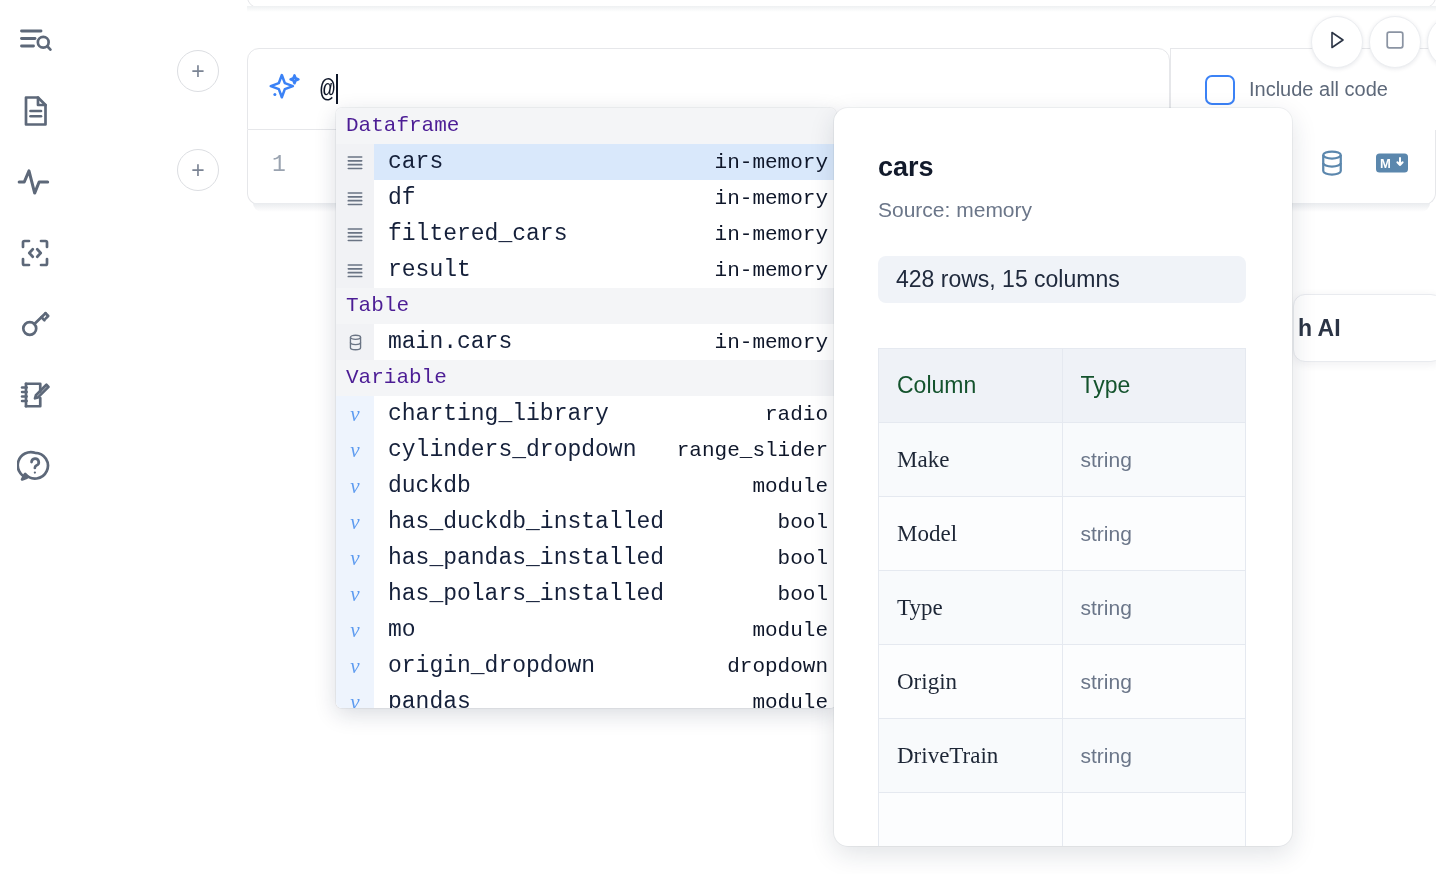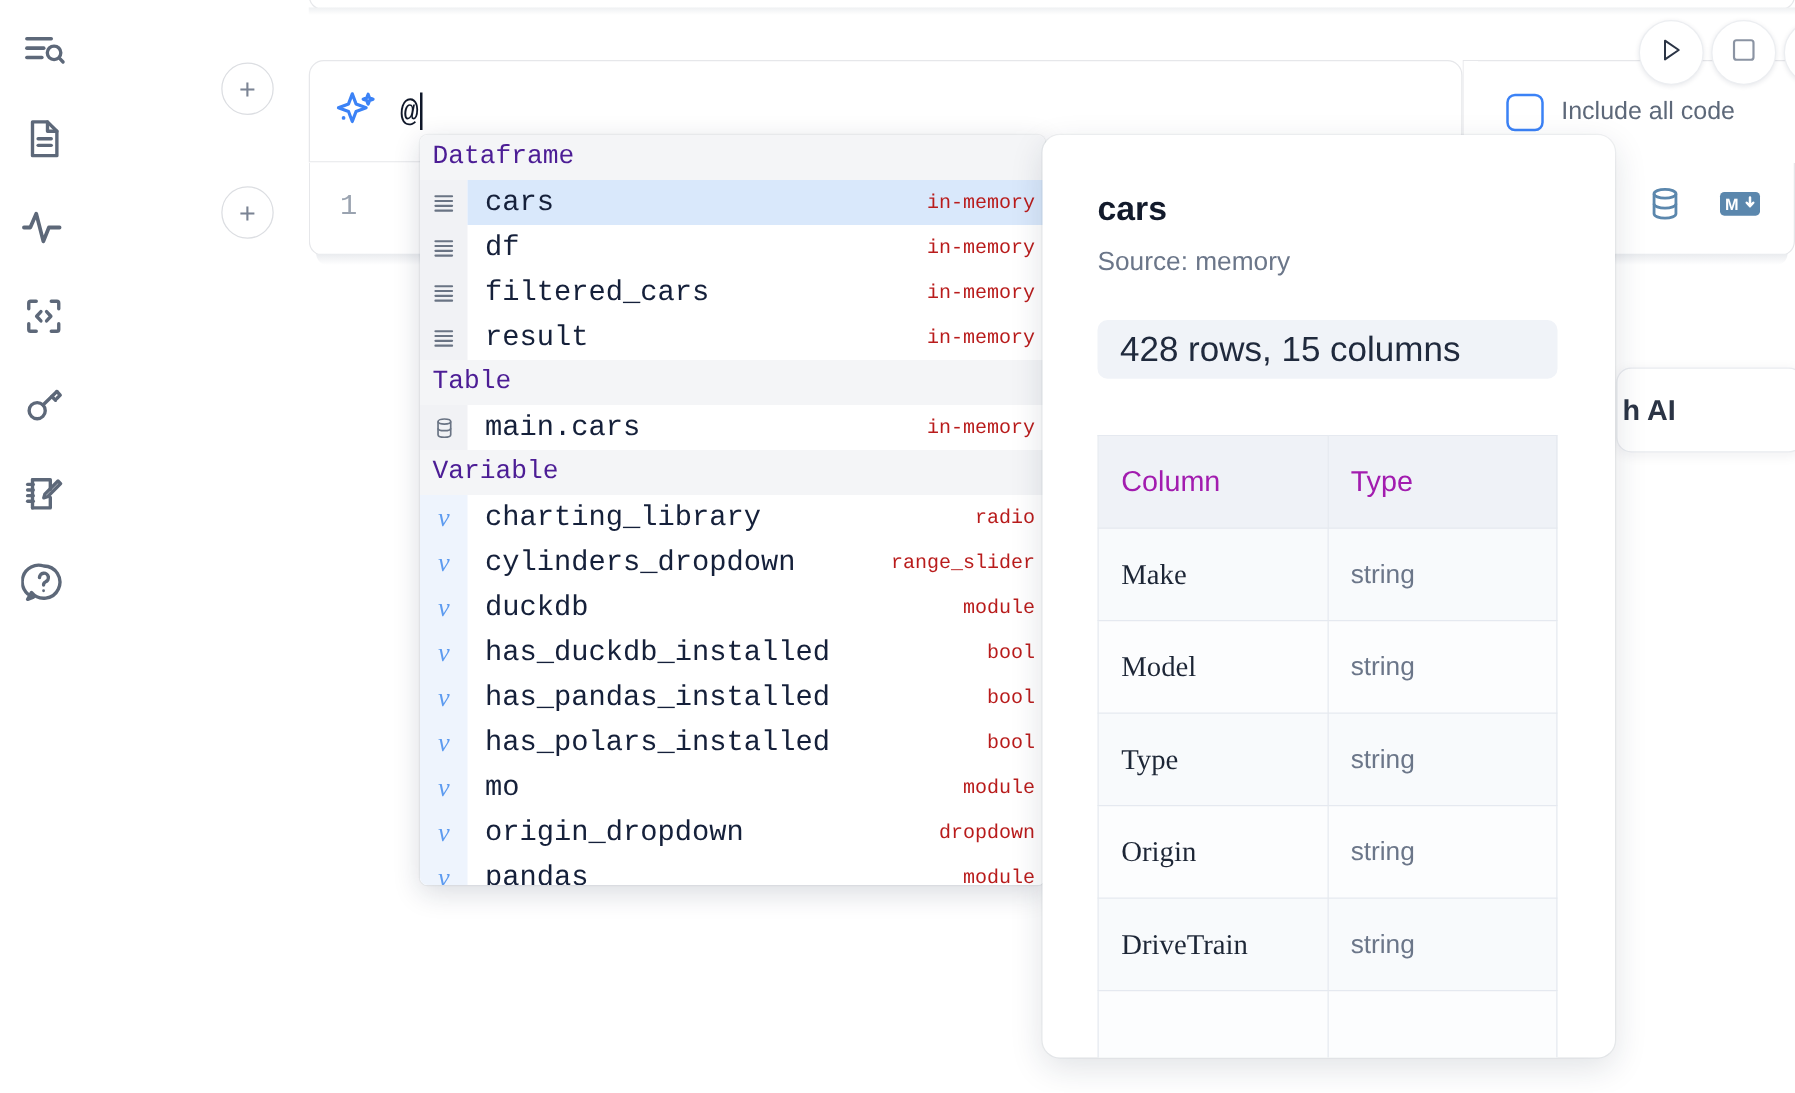--- a/index.html
+++ b/index.html
@@ -131,45 +131,45 @@
   .ac-gutter {
     width: 38px; height: 36px; background: #f1f2f5; flex: none;
     display: flex; align-items: center; justify-content: center;
   }
   .ac-row.var .ac-gutter { background: #eef4fd; }
   .ac-name-wrap {
     flex: 1; height: 36px; display: flex; align-items: center;
     justify-content: space-between; padding: 0 8px 0 14px; min-width: 0;
   }
   .ac-name { font-size: 23px; color: #15203a; white-space: nowrap; }
-  .ac-type { font-size: 16px; color: #b91c1c; white-space: nowrap; padding-left: 12px; }
+  .ac-type { font-size: 21px; color: #0f172a; white-space: nowrap; padding-left: 12px; }
   .var-glyph { font-family: "Liberation Serif", serif; font-style: italic; font-size: 21px; color: #5d9bf0; }
 
   
   .ds-panel {
     position: absolute; left: 834px; top: 108px; width: 458px; height: 738px;
     background: #fff; border-radius: 14px;
     box-shadow: 0 8px 26px rgba(25,35,60,.13), 0 0 0 1px rgba(25,35,60,.05);
     overflow: hidden;
   }
   .ds-title { position:absolute; left: 44px; top: 44px; font-size: 27px; font-weight: 700; color:#121a2b; }
   .ds-source { position:absolute; left: 44px; top: 90px; font-size: 21px; color:#6b7689; }
   .ds-pill {
     position:absolute; left: 44px; top: 148px; width: 368px; height: 47px;
     background:#f0f3f8; border-radius: 8px; display:flex; align-items:center;
-    padding-left: 18px; font-size: 28px; color:#202a3d;
+    padding-left: 18px; font-size: 23px; color:#202a3d;
   }
   .ds-table {
     position:absolute; left: 44px; top: 240px; width: 368px;
     border-collapse: collapse; table-layout: fixed;
   }
   .ds-table th, .ds-table td {
     border: 1px solid #e5e9f0; height: 74px; padding: 0 0 0 18px; text-align: left;
   }
-  .ds-table th { background:#eff2f7; font-weight: 400; font-size: 23px; color:#a21caf; }
+  .ds-table th { background:#eff2f7; font-weight: 400; font-size: 23px; color:#14532d; }
   .ds-table td.col-name { font-family: Liberation Serif, serif; font-size: 23px; color:#1d2636; background:#fcfdfe; }
   .ds-table td.col-type { font-size: 21px; color:#6b7689; background:#fcfdfe; }
   .ds-table tr:nth-child(odd) td { background: #f8fafc; }
 </style>
 </head>
 <body>
 
 <div id="root">
 
   <div class="sidebar">

